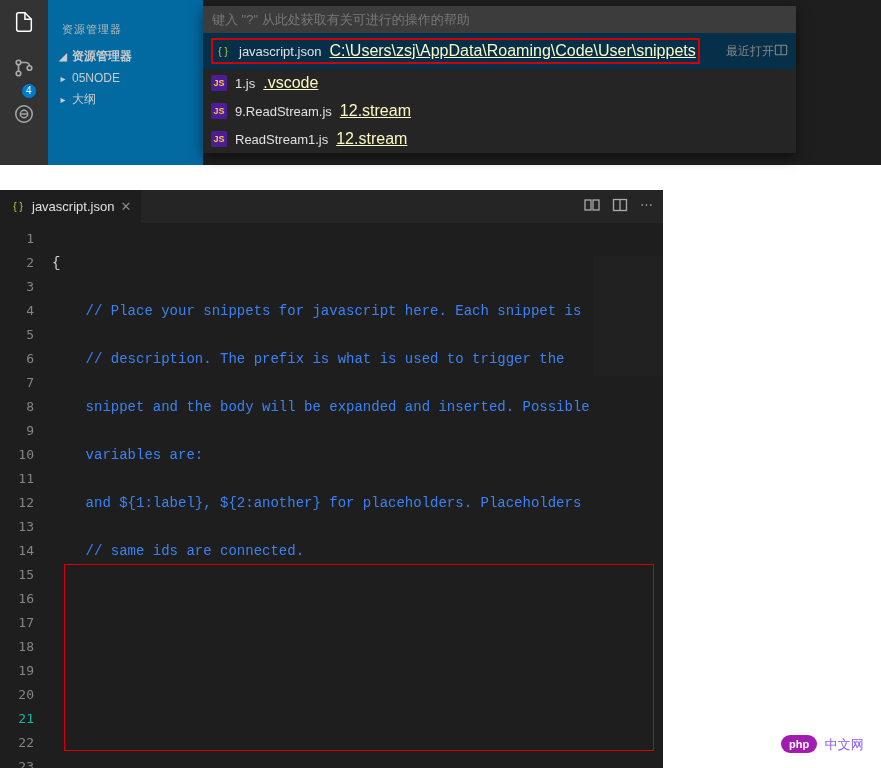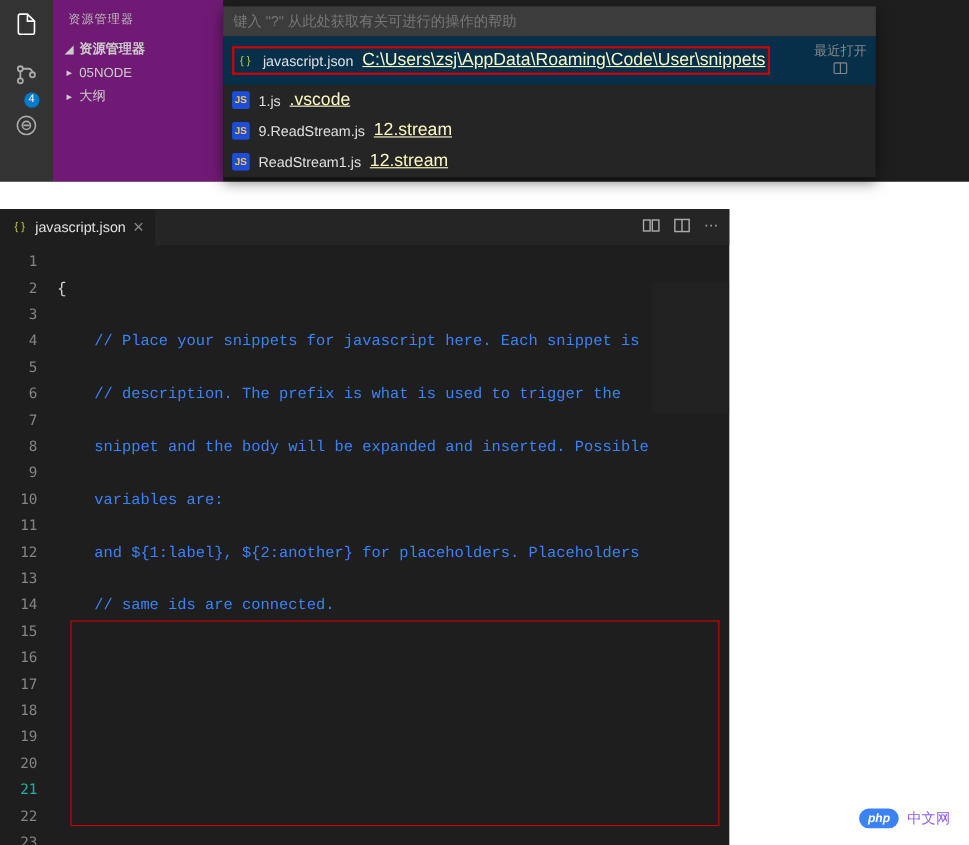--- a/index.html
+++ b/index.html
@@ -6,61 +6,61 @@
   body { background: #fff; font-family: "Segoe UI", "Microsoft YaHei", sans-serif; font-size: 13px; color: #ccc; }
 
   
   .top-app { width: 881px; height: 165px; background: #252526; position: relative; display: flex; }
   .activity-bar { width: 48px; background: #333333; display: flex; flex-direction: column; align-items: center; padding-top: 8px; gap: 18px; position: relative; }
   .activity-icon { width: 28px; height: 28px; display: flex; align-items: center; justify-content: center; color: #aaa; }
   .activity-icon.active { color: #fff; }
   .activity-icon svg { width: 22px; height: 22px; }
   .badge { position: absolute; top: 84px; left: 22px; background: #007acc; color: #fff; font-size: 10px; border-radius: 8px; padding: 0 4px; line-height: 14px; }
 
-  .sidebar { width: 155px; background: #701a75; color: #ccc; padding-top: 6px; }
+  .sidebar { width: 155px; background: #0369a1; color: #ccc; padding-top: 18px; }
   .sidebar-title { font-size: 11px; padding: 4px 14px 8px; color: #bbb; letter-spacing: 1px; }
   .twisty-item { display: flex; align-items: center; gap: 4px; padding: 3px 10px; font-size: 12px; color: #ccc; cursor: pointer; }
   .twisty-item.bold { font-weight: 600; }
   .twisty { font-size: 10px; width: 10px; display: inline-block; text-align: center; }
 
   .content-area { flex: 1; background: #1e1e1e; position: relative; }
   .quick-open { position: absolute; top: 6px; left: 0; right: 85px; background: #252526; box-shadow: 0 4px 12px rgba(0,0,0,0.5); }
   .quick-input { width: 100%; background: #3c3c3c; color: #ccc; border: 1px solid #3c3c3c; padding: 5px 8px; font-size: 13px; outline: none; }
   .quick-input::placeholder { color: #777; }
   .quick-list { }
   .quick-row { display: flex; align-items: center; padding: 5px 8px; gap: 8px; font-size: 13px; }
   .quick-row.selected { background: #062f4a; position: relative; }
   .red-box-1 { border: 2px solid #d40000; padding: 2px; }
   .file-icon { width: 16px; height: 16px; display: flex; align-items: center; justify-content: center; font-size: 10px; border-radius: 2px; flex-shrink: 0; }
   .file-icon.json { color: #cbcb41; }
-  .file-icon.js { background: #1d4ed8; color: #ffc83d; font-weight: 700; font-size: 9px; }
+  .file-icon.js { background: #4c1d95; color: #ffc83d; font-weight: 700; font-size: 9px; }
   .fname { color: #e0e0e0; }
   .fpath { color: #fef9c3; font-size: 16px; text-decoration: underline; }
-  .row-right { margin-left: auto; color: #888; font-size: 12px; display: flex; align-items: center; gap: 0; flex-direction: column; }
+  .row-right { margin-left: auto; color: #888; font-size: 12px; display: flex; align-items: center; gap: 0; }
   .open-side-icon svg, .x-icon svg { width: 14px; height: 14px; }
 
   
   .editor-panel { width: 663px; margin-top: 25px; background: #1e1e1e; position: relative; }
   .editor-tabs { display: flex; align-items: center; height: 33px; background: #252526; position: relative; }
   .tab { display: flex; align-items: center; gap: 6px; background: #1e1e1e; padding: 0 10px; height: 100%; font-size: 13px; color: #e0e0e0; }
   .tab-close { color: #888; }
   .tab-actions { margin-left: auto; display: flex; gap: 12px; padding-right: 10px; color: #aaa; }
   .tab-actions svg { width: 16px; height: 16px; }
   .editor-body { display: flex; position: relative; }
   .gutter { width: 44px; text-align: right; padding: 4px 10px 4px 0; color: #858585; font-family: Consolas, monospace; font-size: 13px; line-height: 24px; user-select: none; }
   .gutter .current { color: #14b8a6; }
   .code { flex: 1; padding: 4px 8px; font-family: Consolas, "Courier New", monospace; font-size: 14px; line-height: 24px; white-space: pre; color: #d4d4d4; position: relative; }
   .minimap { position: absolute; top: 33px; right: 0; width: 70px; height: 120px; background: #2a2a2a; opacity: 0.3; }
   .ln { display: block; height: 24px; }
   .cmt { color: #3b82f6; }
   .punc { color: #d4d4d4; }
   .red-box-2 { position: absolute; left: 64px; top: 374px; width: 590px; height: 187px; border: 1px solid #d40000; pointer-events: none; }
 
   .watermark { position: absolute; left: 781px; top: 735px; }
-  .wm-badge { display: inline-flex; align-items: center; background: #3b82f6; color: #fff; font-size: 11px; font-weight: 600; padding: 3px 8px; border-radius: 10px; font-style: italic; }
+  .wm-badge { display: inline-flex; align-items: center; background: #a21caf; color: #fff; font-size: 11px; font-weight: 600; padding: 3px 8px; border-radius: 10px; }
   .wm-text { display: inline-block; color: #8b5cf6; font-size: 13px; margin-left: 4px; vertical-align: middle; }
 </style>
 </head>
 <body>
 
 <div class="top-app">
   <div class="activity-bar">
     <div class="activity-icon active">
       <svg viewBox="0 0 24 24" fill="none" stroke="currentColor" stroke-width="1.6">
           <path d="M13 2H6a2 2 0 0 0-2 2v16a2 2 0 0 0 2 2h12a2 2 0 0 0 2-2V9l-7-7z"></path>

